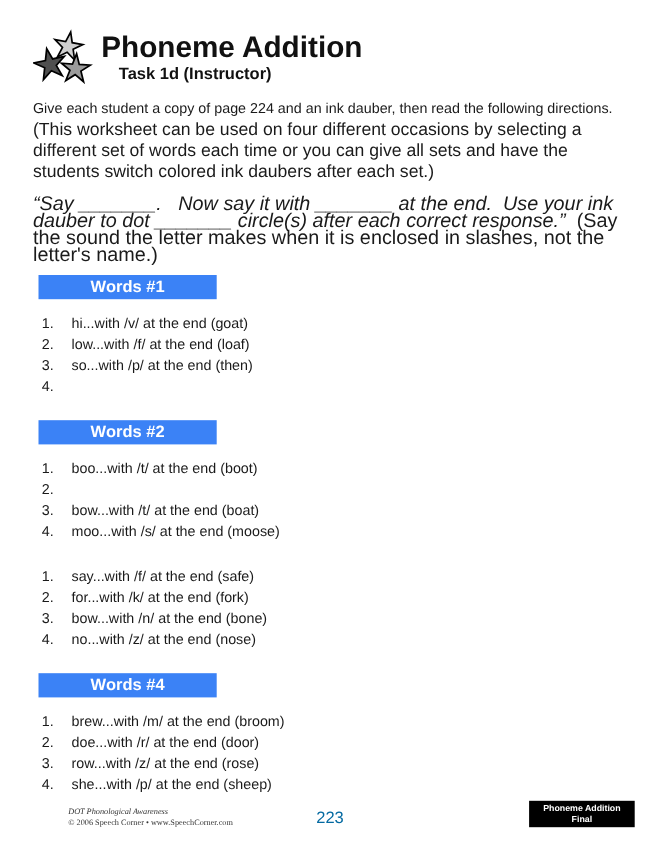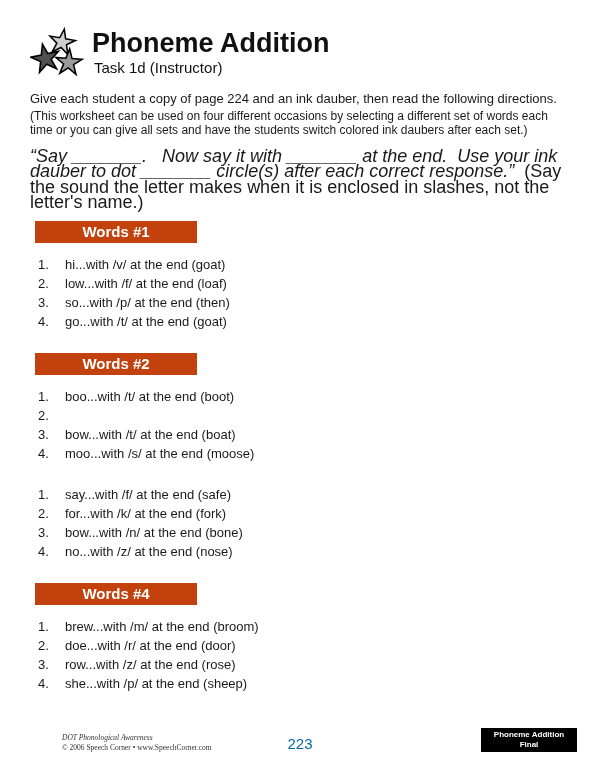--- a/index.html
+++ b/index.html
@@ -15,41 +15,41 @@
 
   
   .header { display: flex; align-items: flex-start; }
   .logo { width: 60px; height: 54px; flex: none; }
   .title-block { margin-left: 2px; margin-top: 3px; }
   .title {
     margin: 0; font-size: 27px; font-weight: bold;
     line-height: 1.05; color: #111;
   }
   .subtitle {
-    margin: 2px 0 0 2px; font-size: 15px; font-weight: normal;
+    margin: 2px 0 0 16px; font-size: 15px; font-weight: bold;
     color: #111;
   }
 
   
   .directions-main { margin: 12px 0 0; font-size: 13px; line-height: 1.15; }
-  .directions-note { margin: 2px 0 0; font-size: 12px; line-height: 1.2; }
+  .directions-note { margin: 2px 0 0; font-size: 16px; line-height: 1.2; }
 
   
   .say-block {
     margin: 11px 0 0; font-size: 18px; line-height: 15.5px;
     white-space: pre-wrap;
   }
   .say-quote { font-style: italic; }
 
   
   .word-section { margin: 0 0 22px 0; }
   .word-section.first { margin-top: 10px; }
   .banner {
     width: 162px; height: 22px; margin-left: 5px; margin-bottom: 12px;
-    background: #c2410c; color: #ffffff;
+    background: #3b82f6; color: #ffffff;
     font-size: 15px; font-weight: bold; text-align: center; line-height: 22px;
   }
   .item { display: flex; font-size: 13px; line-height: 19px; }
   .item-num { width: 27px; margin-left: 8px; flex: none; }
   .bold { font-weight: normal; }
 
   
   .footer-left {
     position: absolute; left: 30px; top: 733px;
     font-family: "Liberation Serif", serif; font-size: 7.5px;
@@ -102,21 +102,20 @@
     <div class="item">
       <span class="item-num">2.</span>
       <span><span class="bold">low</span><span>...with </span><span class="bold">/f/</span><span> at the end (loaf)</span></span>
     </div>
     <div class="item">
       <span class="item-num">3.</span>
       <span><span class="bold">so</span><span>...with </span><span class="bold">/p/</span><span> at the end (then)</span></span>
     </div>
     <div class="item">
       <span class="item-num">4.</span>
-      <span><span class="bold">go</span><span>...with </span><span class="bold">/t/</span><span> at the end (goat)</span></span>
     </div>
   </div>
 
   <div class="word-section">
     <div class="banner">Words #2</div>
     <div class="item">
       <span class="item-num">1.</span>
       <span><span class="bold">boo</span><span>...with </span><span class="bold">/t/</span><span> at the end (boot)</span></span>
     </div>
     <div class="item">

